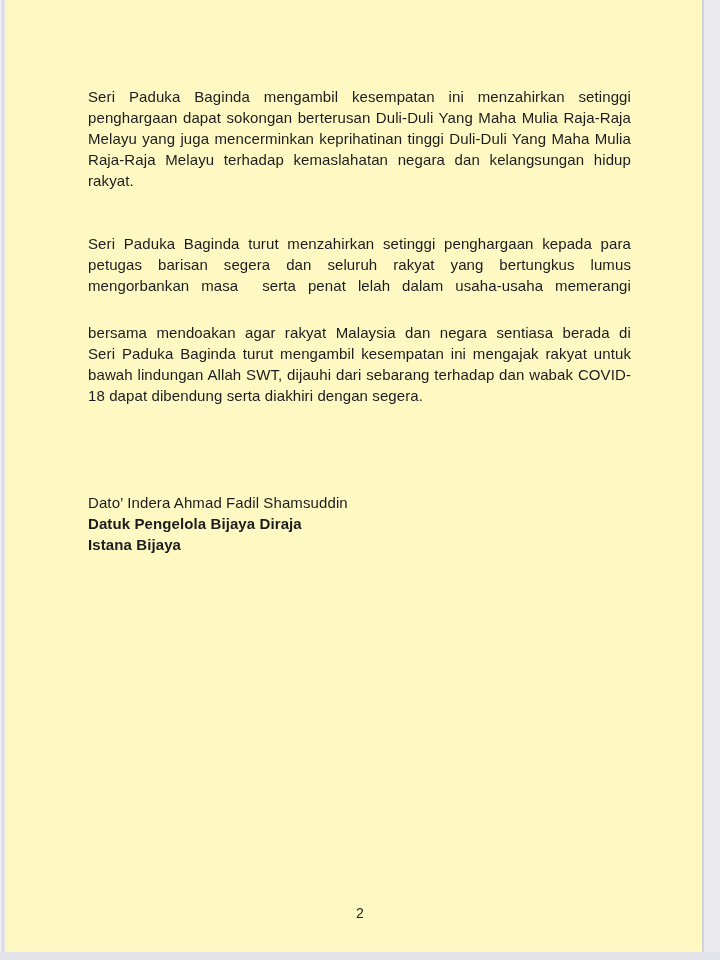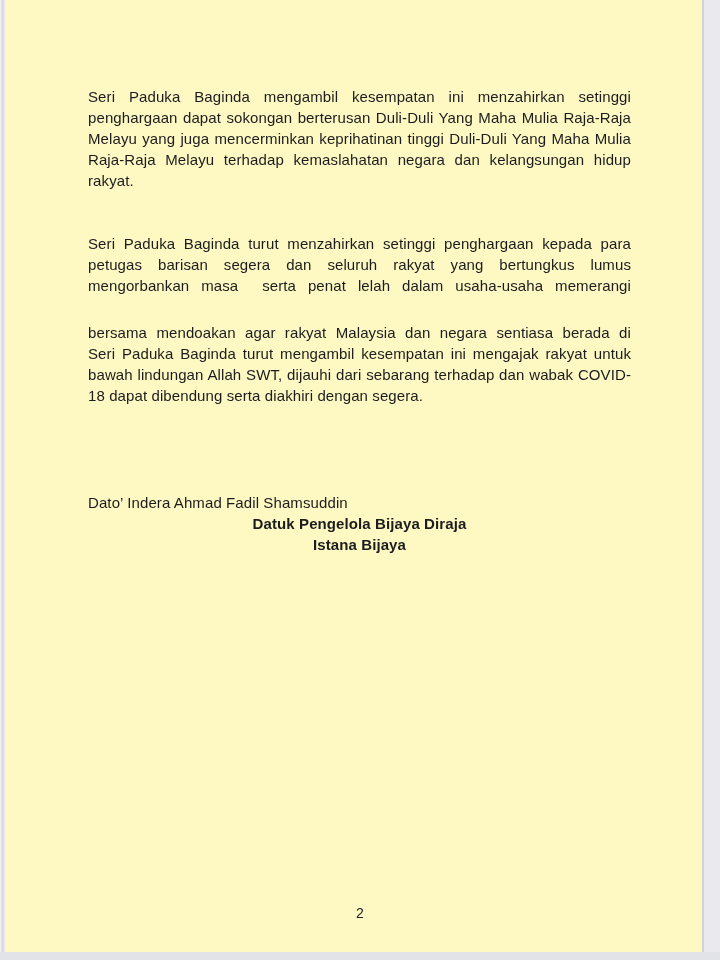--- a/index.html
+++ b/index.html
@@ -59,21 +59,21 @@
   }
   .line::after {
     content: "";
     display: inline-block;
     width: 100%;
     height: 0;
   }
   .line.last { text-align: left; }
   .line.last::after { content: none; }
   .sig-line { height: 21px; overflow: hidden; }
-  .sig-line.bold { font-weight: bold; text-align: center; }
+  .sig-line.bold { font-weight: bold; }
   .pagenum {
     position: absolute;
     top: 905px;
     left: 0;
     width: 720px;
     text-align: center;
     font-size: 14px;
     color: #232325;
   }
 </style>

